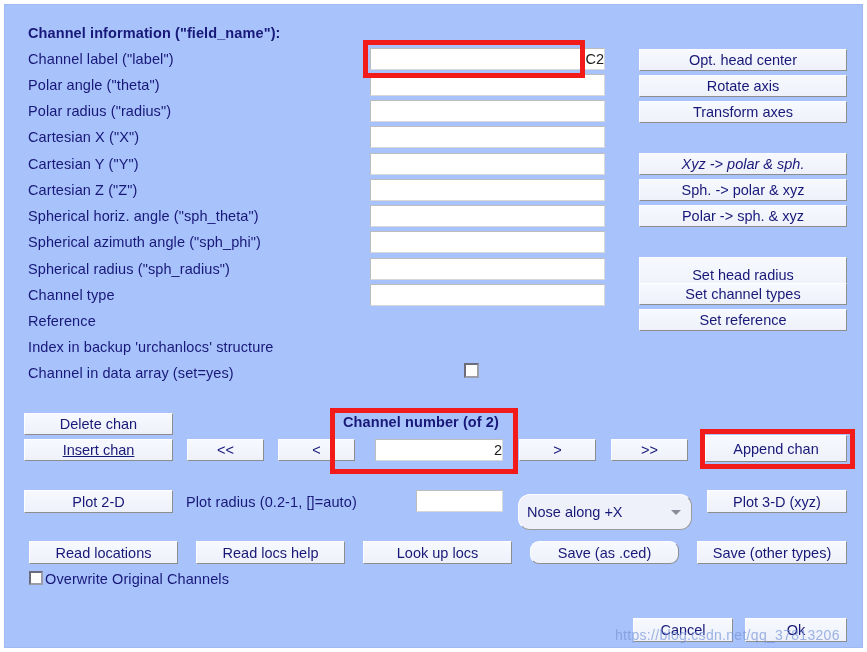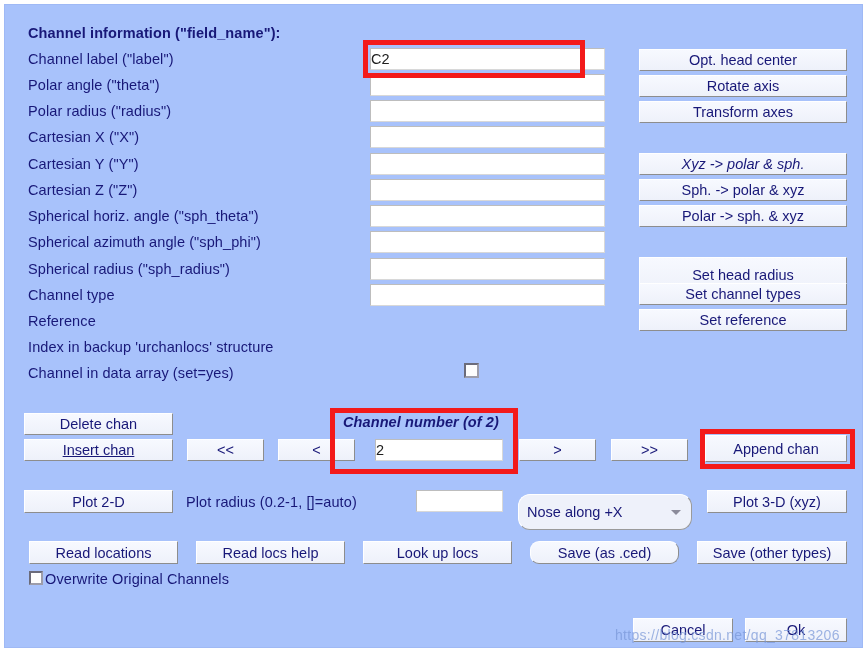--- a/index.html
+++ b/index.html
@@ -27,21 +27,21 @@
   .field{
     position:absolute;
     background:#ffffff;
     border-top:1px solid #bdbdbd;
     border-left:1px solid #bdbdbd;
     border-right:1px solid #d8d8d8;
     border-bottom:1px solid #d8d8d8;
     box-sizing:border-box;
     color:#202020;
     font-size:14.5px;
-    text-align:left;
+    text-align:right;
     line-height:21px;
     overflow:hidden;
   }
   .btn{
     position:absolute;
     background:linear-gradient(#f7f9ff,#eef1fa);
     border-top:1px solid #ffffff;
     border-left:1px solid #ffffff;
     border-right:1px solid #8d8d8d;
     border-bottom:1px solid #8d8d8d;
@@ -146,21 +146,21 @@
   <div class="btn" style="left:634px;top:252px;width:208px;height:36px;">Set head radius</div>
   <div class="btn" style="left:634px;top:278px;width:208px;height:22px;">Set channel types</div>
   <div class="btn" style="left:634px;top:304px;width:208px;height:22px;">Set reference</div>
 
   <div class="btn" style="left:19px;top:408px;width:149px;height:22px;">Delete chan</div>
   <div class="btn" style="left:19px;top:434px;width:149px;height:22px;text-decoration:underline;">Insert chan</div>
 
   <div class="btn" style="left:182px;top:434px;width:77px;height:22px;">&lt;&lt;</div>
   <div class="btn" style="left:273px;top:434px;width:77px;height:22px;">&lt;</div>
 
-  <div class="lbl bold" style="left:338px;top:409px;font-style:italic;">Channel number (of 2)</div>
+  <div class="lbl bold" style="left:338px;top:409px;">Channel number (of 2)</div>
   <div class="field" style="left:370px;top:434px;width:128px;height:22px;">2</div>
 
   <div class="btn" style="left:514px;top:434px;width:77px;height:22px;">&gt;</div>
   <div class="btn" style="left:606px;top:434px;width:77px;height:22px;">&gt;&gt;</div>
 
   <div class="btn" style="left:700px;top:430px;width:142px;height:27px;">Append chan</div>
 
   <div class="redbox" style="left:325px;top:403px;width:188px;height:66px;"></div>
   <div class="redbox" style="left:695px;top:424px;width:155px;height:40px;"></div>
 

